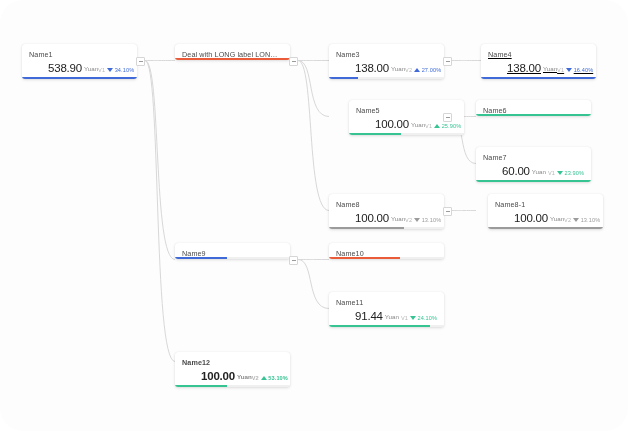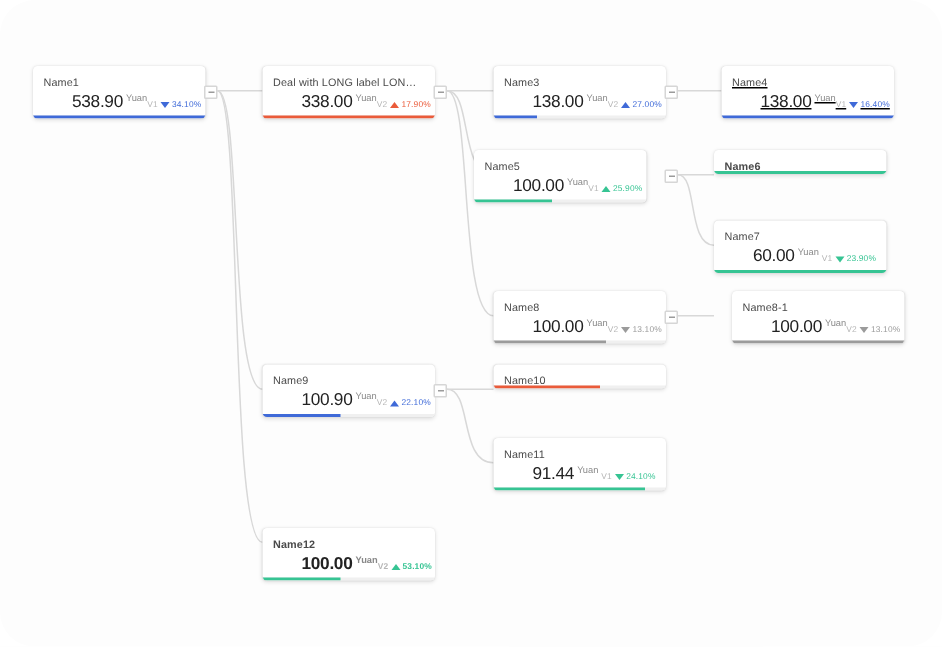--- a/index.html
+++ b/index.html
@@ -40,21 +40,21 @@
   }
   .node .row{
     display:flex;
     align-items:flex-end;
     justify-content:space-between;
     margin-top:2px;
     padding-bottom:5px;
   }
   .amount-wrap{
     display:flex;
-    align-items:flex-start;
+    align-items:center;
     white-space:nowrap;
     padding-left:19px;
   }
   .amount{
     font-size:11.5px;
     color:#222222;
     letter-spacing:-0.2px;
   }
   .unit{
     font-size:6.2px;
@@ -156,31 +156,20 @@
           </div>
         </div>
         <div class="bar-track"></div>
         <div class="bar-fill" style="width: 100%; background: rgb(63, 106, 216);"></div>
       </div>
       <div class="toggle" style="left: 136px; top: 56.5px;">
         <span class="minus"></span>
       </div>
       <div class="node" style="left: 175px; top: 44px;">
         <div class="title">Deal with LONG label LONG la...</div>
-        <div class="row">
-          <div class="amount-wrap">
-            <span class="amount">338.00</span>
-            <span class="unit">Yuan</span>
-          </div>
-          <div class="delta">
-            <span class="vtag">V2</span>
-            <span class="arrow up" style="color: rgb(234, 91, 58);"></span>
-            <span class="pct" style="color: rgb(234, 91, 58);">17.90%</span>
-          </div>
-        </div>
         <div class="bar-track"></div>
         <div class="bar-fill" style="width: 100%; background: rgb(234, 91, 58);"></div>
       </div>
       <div class="toggle" style="left: 289px; top: 56.5px;">
         <span class="minus"></span>
       </div>
       <div class="node" style="left: 329px; top: 44px;">
         <div class="title">Name3</div>
         <div class="row">
           <div class="amount-wrap">
@@ -208,40 +197,40 @@
           </div>
           <div class="delta">
             <span class="vtag">V1</span>
             <span class="arrow down" style="color: rgb(63, 106, 216);"></span>
             <span class="pct" style="color: rgb(63, 106, 216);">16.40%</span>
           </div>
         </div>
         <div class="bar-track"></div>
         <div class="bar-fill" style="width: 100%; background: rgb(63, 106, 216);"></div>
       </div>
-      <div class="node" style="left: 316px; top: 100px;">
+      <div class="node" style="left: 349px; top: 100px;">
         <div class="title">Name5</div>
         <div class="row">
           <div class="amount-wrap">
             <span class="amount">100.00</span>
             <span class="unit">Yuan</span>
           </div>
           <div class="delta">
             <span class="vtag">V1</span>
             <span class="arrow up" style="color: rgb(54, 196, 147);"></span>
             <span class="pct" style="color: rgb(54, 196, 147);">25.90%</span>
           </div>
         </div>
         <div class="bar-track"></div>
         <div class="bar-fill" style="width: 45%; background: rgb(54, 196, 147);"></div>
       </div>
       <div class="toggle" style="left: 443px; top: 112.5px;">
         <span class="minus"></span>
       </div>
-      <div class="node" style="left: 476px; top: 100px; font-weight: bold;">
+      <div class="node" style="left: 476px; top: 100px;">
         <div class="title">Name6</div>
         <div class="bar-track"></div>
         <div class="bar-fill" style="width: 100%; background: rgb(54, 196, 147);"></div>
       </div>
       <div class="node" style="left: 476px; top: 147px;">
         <div class="title">Name7</div>
         <div class="row">
           <div class="amount-wrap">
             <span class="amount">60.00</span>
             <span class="unit">Yuan</span>
@@ -285,31 +274,20 @@
             <span class="vtag">V2</span>
             <span class="arrow down" style="color: rgb(155, 155, 155);"></span>
             <span class="pct" style="color: rgb(155, 155, 155);">13.10%</span>
           </div>
         </div>
         <div class="bar-track"></div>
         <div class="bar-fill" style="width: 100%; background: rgb(155, 155, 155);"></div>
       </div>
       <div class="node" style="left: 175px; top: 243px;">
         <div class="title">Name9</div>
-        <div class="row">
-          <div class="amount-wrap">
-            <span class="amount">100.90</span>
-            <span class="unit">Yuan</span>
-          </div>
-          <div class="delta">
-            <span class="vtag">V2</span>
-            <span class="arrow up" style="color: rgb(63, 106, 216);"></span>
-            <span class="pct" style="color: rgb(63, 106, 216);">22.10%</span>
-          </div>
-        </div>
         <div class="bar-track"></div>
         <div class="bar-fill" style="width: 45%; background: rgb(63, 106, 216);"></div>
       </div>
       <div class="toggle" style="left: 289px; top: 255.5px;">
         <span class="minus"></span>
       </div>
       <div class="node" style="left: 329px; top: 243px;">
         <div class="title">Name10</div>
         <div class="bar-track"></div>
         <div class="bar-fill" style="width: 62%; background: rgb(234, 91, 58);"></div>

